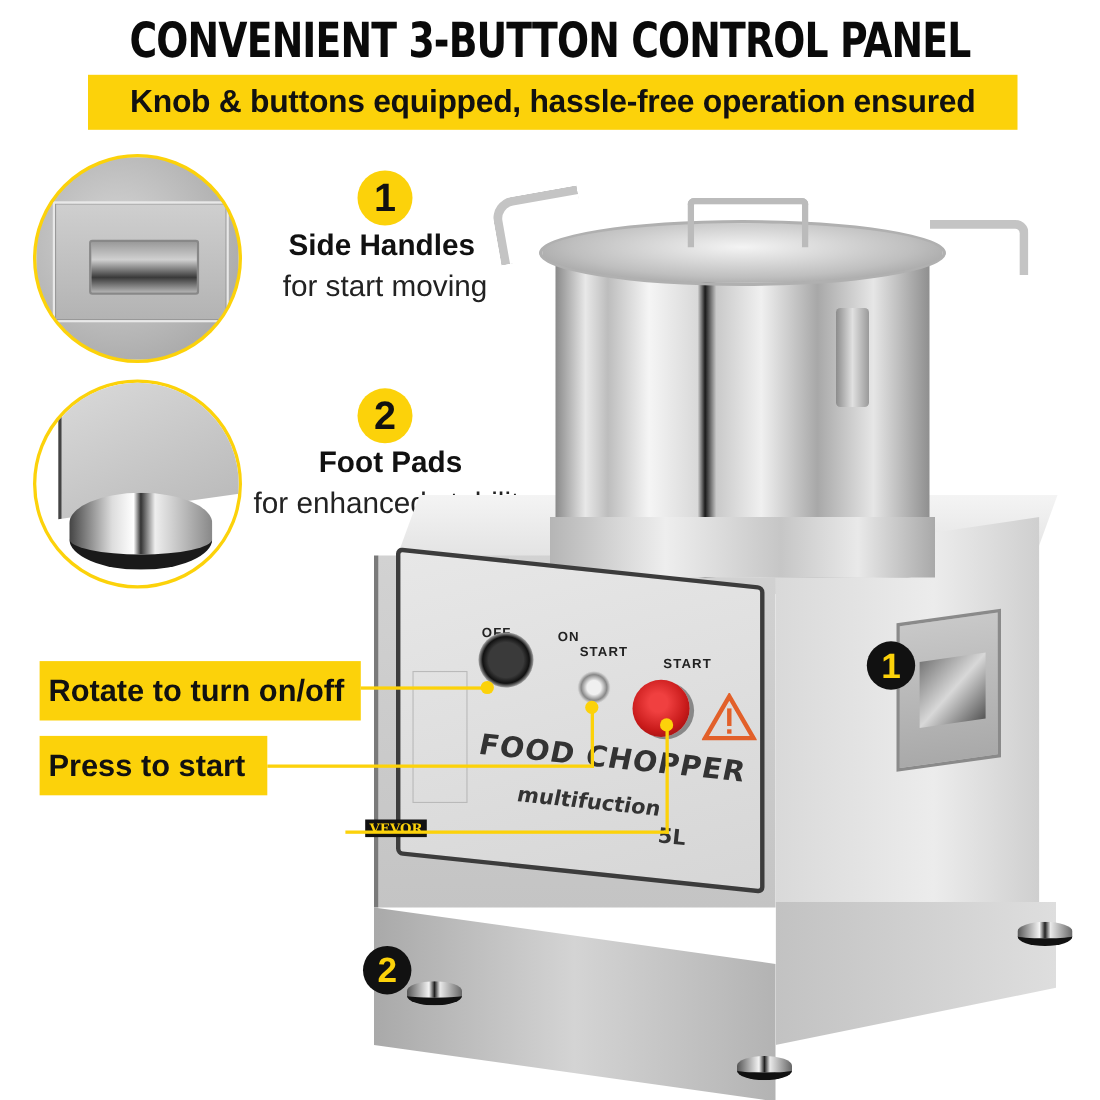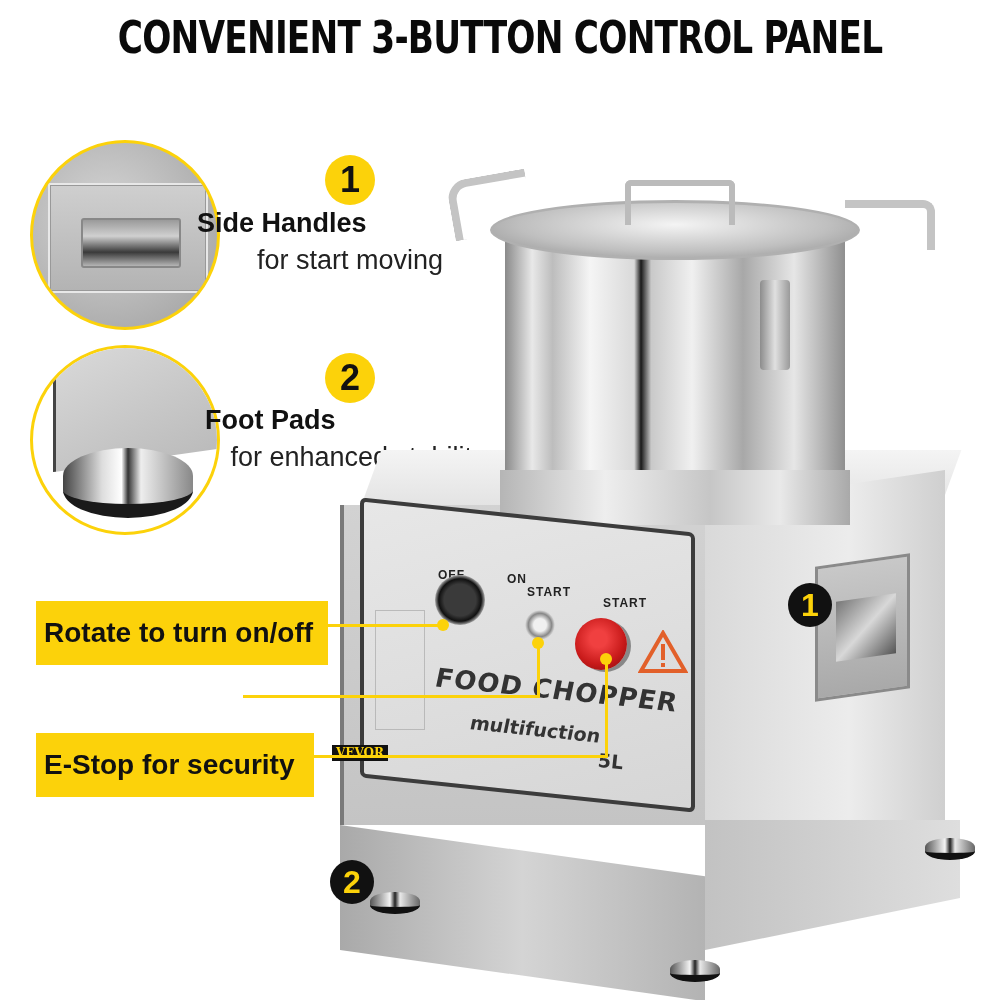--- a/index.html
+++ b/index.html
@@ -48,21 +48,21 @@
   }
 
   
   .num-badge {
     position: absolute; width: 50px; height: 50px; border-radius: 50%;
     background: var(--yellow); display: flex; align-items: center; justify-content: center;
     font-weight: bold; font-size: 36px; color: #111;
   }
   .num-badge.dark { background: #111; color: var(--yellow); width: 44px; height: 44px; font-size: 32px; }
 
-  .feature-title { position: absolute; width: 300px; font-weight: bold; font-size: 27px; color: #111; }
+  .feature-title { position: absolute; width: 300px; text-align: center; font-weight: bold; font-size: 27px; color: #111; }
   .feature-sub { position: absolute; width: 320px; text-align: center; font-size: 27px; color: #222; }
 
   
   .product { position: absolute; left: 300px; top: 170px; width: 700px; height: 830px; }
   .pot {
     position: absolute; left: 205px; top: 55px; width: 340px; height: 300px;
     border-radius: 0 0 20px 20px;
     background: linear-gradient(90deg,#8a8a8a 0%,#e8e8e8 8%,#bdbdbd 14%,#f5f5f5 25%,#d9d9d9 38%,#1a1a1a 40%,#c9c9c9 43%,#f0f0f0 55%,#a8a8a8 70%,#e6e6e6 85%,#8f8f8f 100%);
   }
   .pot-lid {
@@ -127,33 +127,36 @@
   .side-handle { position: absolute; left: 515px; top: 390px; width: 95px; height: 135px;
     background: linear-gradient(180deg,#c8c8c8,#a9a9a9); border: 3px solid #8a8a8a; transform: skewY(-8deg); }
   .side-handle .recess { position: absolute; left: 18px; top: 35px; width: 60px; height: 60px;
     background: linear-gradient(135deg,#777,#d8d8d8 50%,#555); }
 
   .foot-pad { position: absolute; width: 50px; height: 22px; border-radius: 50% / 40%;
     background: linear-gradient(90deg,#555,#f4f4f4 40%,#222 50%,#e9e9e9 60%,#666);
     border-bottom: 7px solid #111; }
 
   
-  .callout { position: absolute; left: 36px; height: 64px; background: var(--yellow);
+  .callout { position: absolute; left: 36px; height: 54px; background: var(--yellow);
     display: flex; align-items: center; padding: 0 8px; }
   .callout span { font-weight: bold; font-size: 28px; color: #111; white-space: nowrap; }
   .leader { position: absolute; height: 3px; background: var(--yellow); }
   .leader-v { position: absolute; width: 3px; background: var(--yellow); }
   .dot { position: absolute; width: 12px; height: 12px; border-radius: 50%; background: var(--yellow); }
 </style>
 </head>
 <body>
 
 <div style="--yellow:#fcd20a; position:absolute; inset:0;padding-left:24px;">
 
   <div class="headline">CONVENIENT 3-BUTTON CONTROL PANEL</div>
+  <div class="subbar">
+    <span>Knob &amp; buttons equipped, hassle-free operation ensured</span>
+  </div>
 
   <div class="detail-circle" id="circle-handle">
     <div class="plate"></div>
     <div class="recess"></div>
   </div>
   <div class="num-badge" style="left:325px; top:155px;">1</div>
   <div class="feature-title" style="left:197px; top:208px;">Side Handles</div>
   <div class="feature-sub" style="left:190px; top:245px;">for start moving</div>
 
   <div class="detail-circle" id="circle-foot">
@@ -211,23 +214,23 @@
 
   <div class="num-badge dark" style="left:788px; top:583px;">1</div>
   <div class="num-badge dark" style="left:330px; top:860px;">2</div>
 
   <div class="callout" style="top:601px; width:292px;">
     <span>Rotate to turn on/off</span>
   </div>
   <div class="leader" style="left:328px; top:624px; width:120px;"></div>
   <div class="dot" style="left:437px; top:619px;"></div>
 
+  <div class="callout" style="top:669px; width:207px;">
+    <span>Press to start</span>
+  </div>
   <div class="leader" style="left:243px; top:695px; width:297px;"></div>
   <div class="leader-v" style="left:537px; top:640px; height:58px;"></div>
   <div class="dot" style="left:532px; top:637px;"></div>
 
-  <div class="callout" style="top:733px; width:278px;">
-    <span>E-Stop for security</span>
-  </div>
   <div class="leader" style="left:314px; top:755px; width:294px;"></div>
   <div class="leader-v" style="left:605px; top:655px; height:103px;"></div>
   <div class="dot" style="left:600px; top:653px;"></div>
 </div>
 
 </body></html>

